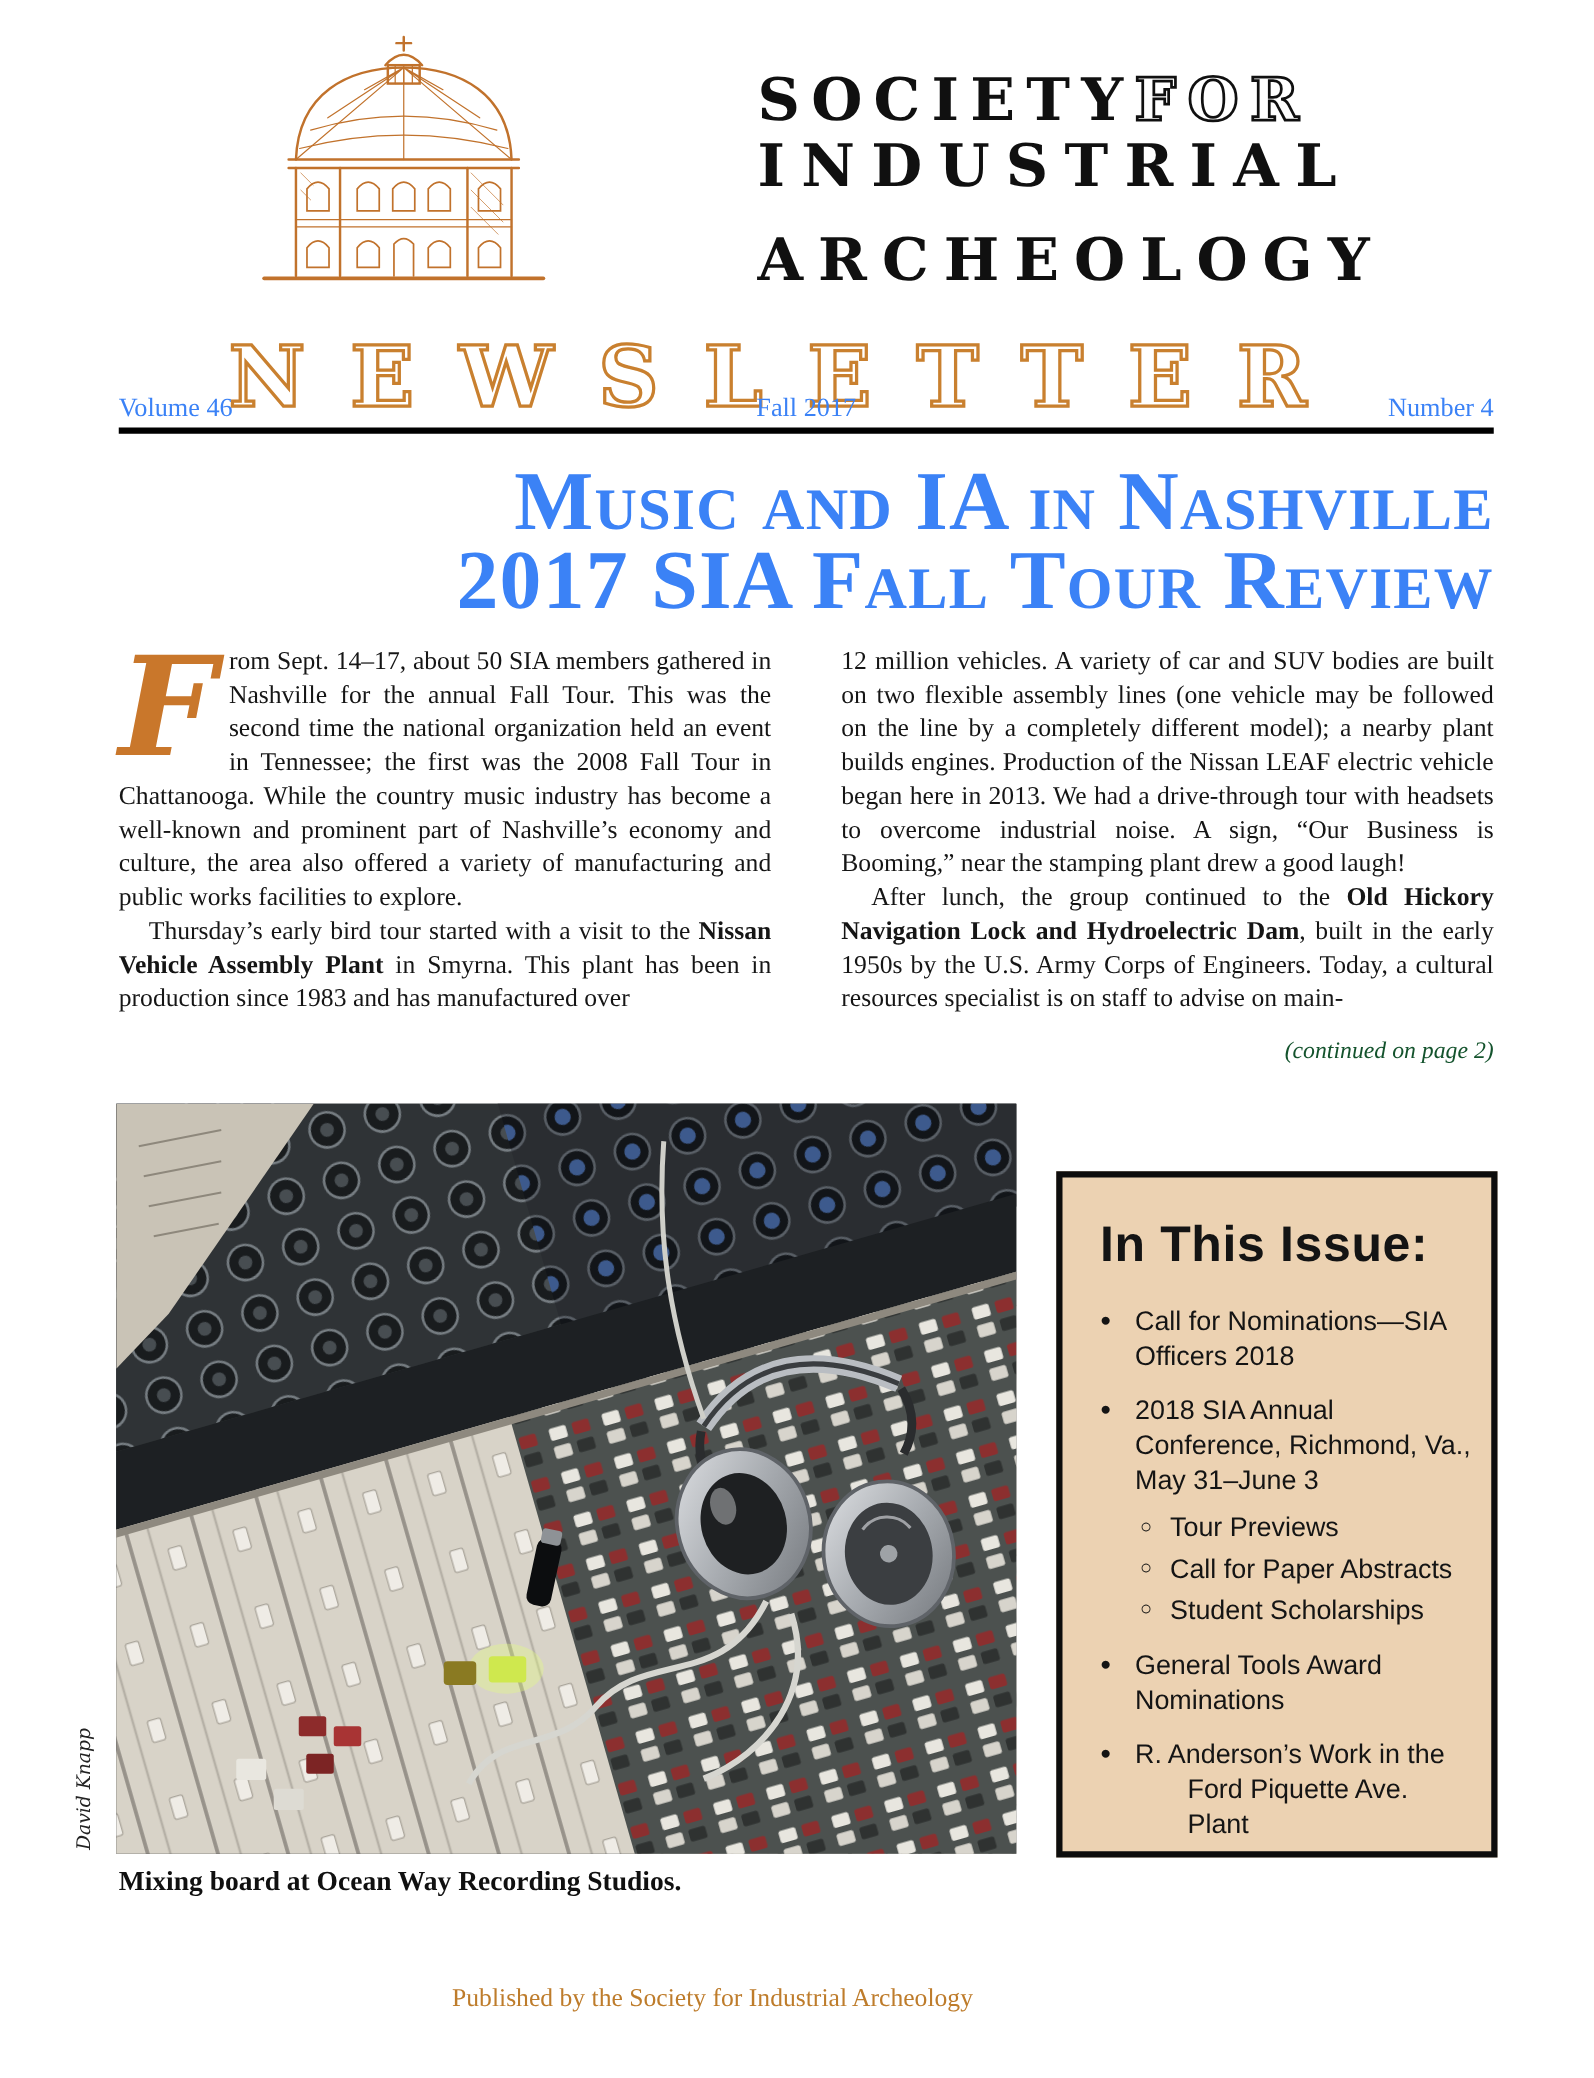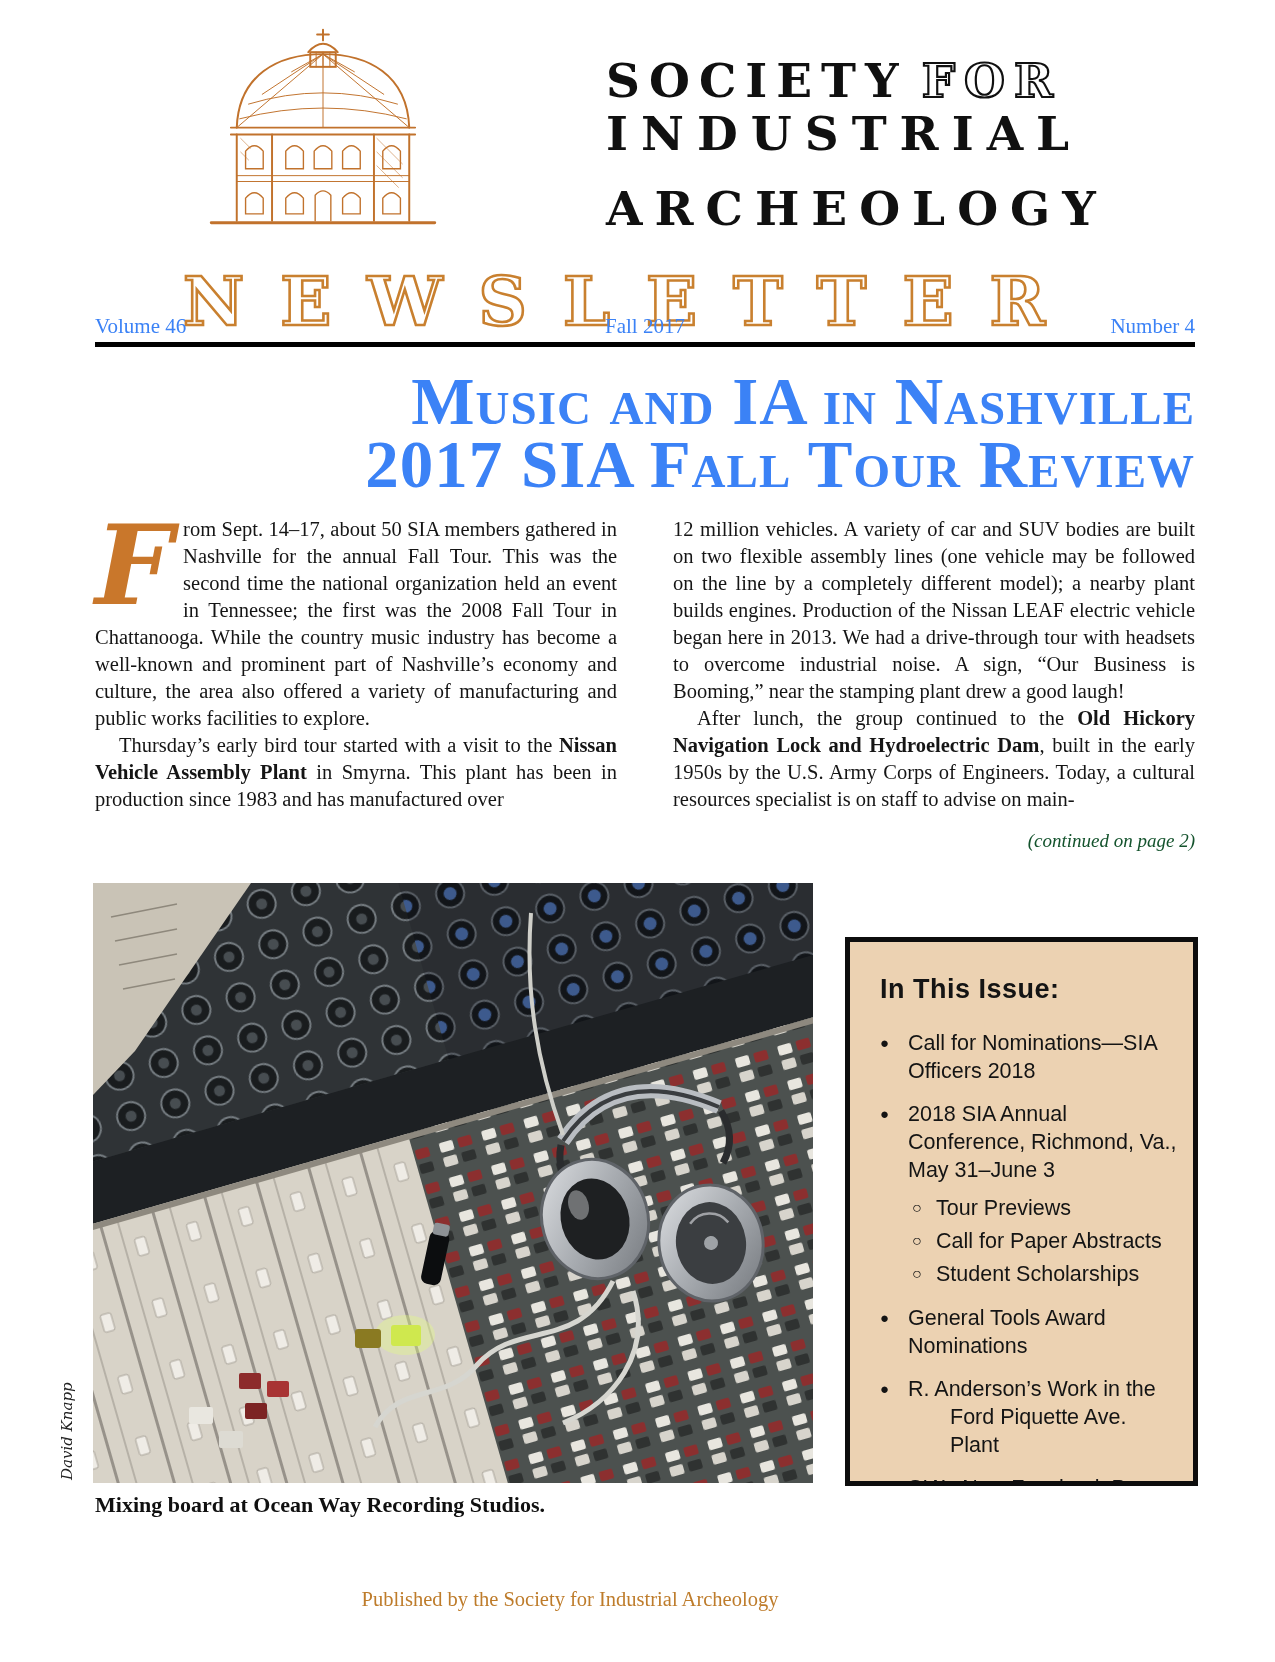--- a/index.html
+++ b/index.html
@@ -8,21 +8,21 @@
 
   
   .logo{position:absolute;left:176px;top:26px;width:294px;height:214px;}
   .logo svg{width:100%;height:100%;}
   .orgname{position:absolute;left:606px;top:54px;width:460px;}
   .org-line{font-family:"DejaVu Serif",serif;font-weight:700;font-size:47px;line-height:53px;
             color:#101010;white-space:nowrap;}
   .org-line.l1{letter-spacing:9px;}
   .org-line.l2{letter-spacing:13px;}
   .org-line.l3{letter-spacing:12px;margin-top:22px;}
-  .outlined{color:#ffffff;-webkit-text-stroke:2.2px #101010;margin-left:14px;}
+  .outlined{color:#ffffff;-webkit-text-stroke:2.2px #101010;}
   .wordmark{position:absolute;left:183px;top:224px;width:1000px;white-space:nowrap;
             font-family:"DejaVu Serif",serif;font-weight:700;font-size:67px;line-height:76px;
             letter-spacing:36px;color:#ffffff;margin-top:40px;-webkit-text-stroke:2.6px #C9802F;}
 
   
   .issue-line{position:absolute;left:95px;top:314px;width:1100px;height:26px;font-size:21px;color:#3b82f6;}
   .issue-line .vol{position:absolute;left:0;}
   .issue-line .date{position:absolute;left:50%;transform:translateX(-50%);}
   .issue-line .num{position:absolute;right:0;}
   .rule{position:absolute;left:95px;top:342px;width:1100px;height:5px;background:#000;}
@@ -48,21 +48,21 @@
   .credit{position:absolute;left:58px;top:1316px;height:164px;
           writing-mode:vertical-rl;transform:rotate(180deg);
           font-family:"DejaVu Serif",serif;font-style:italic;font-size:15px;color:#222;}
   .caption{position:absolute;left:95px;top:1492px;font-weight:700;
            font-size:22px;color:#101010;}
 
   
   .issue-box{position:absolute;left:845px;top:937px;width:353px;height:549px;box-sizing:border-box;
              background:#ECD2B2;border:5px solid #0d0d0d;padding:28px 14px 0 30px;
              font-family:"Liberation Sans",sans-serif;color:#141414;overflow:hidden;}
-  .issue-heading{font-size:27px;font-weight:700;margin:4px 0 24px 0;letter-spacing:0.5px;}
+  .issue-heading{font-size:40px;font-weight:700;margin:4px 0 24px 0;letter-spacing:0.5px;}
   .itm{display:flex;gap:12px;margin-bottom:15px;font-size:21.5px;line-height:28px;}
   .itm .marker{flex:0 0 16px;font-size:15px;line-height:28px;}
   .sublist{margin:-6px 0 15px 32px;}
   .sub{display:flex;gap:8px;margin-bottom:3px;font-size:21.5px;line-height:30px;white-space:nowrap;}
   .sub .marker{flex:0 0 16px;font-size:16px;line-height:30px;}
   .line2-indent{display:inline-block;padding-left:42px;}
 
   
   .footer{position:absolute;left:0;top:1586px;width:1140px;text-align:center;
           color:#BE7C2B;font-size:20.5px;line-height:27px;}

